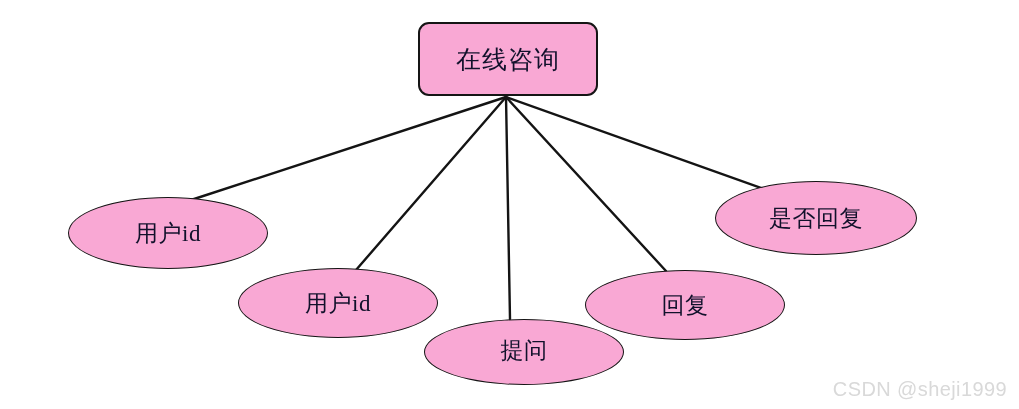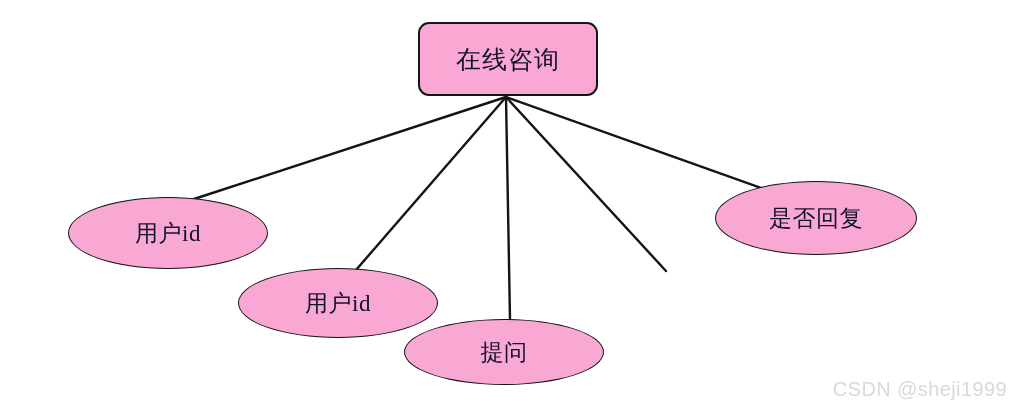--- a/index.html
+++ b/index.html
@@ -85,24 +85,27 @@
   </div>
 
   <div class="node attribute-node" style="left:68px; top:197px; width:200px; height:72px;">
     <span class="node-label">用户id</span>
   </div>
 
   <div class="node attribute-node" style="left:238px; top:268px; width:200px; height:70px;">
     <span class="node-label">用户id</span>
   </div>
 
-  <div class="node attribute-node" style="left:404px; top:319px; width:200px; height:66px;">
+  <div class="node attribute-node" style="left:424px; top:319px; width:200px; height:66px;font-family:Liberation Mono, monospace;">
     <span class="node-label">提问</span>
   </div>
 
+  <div class="node attribute-node" style="left:585px; top:270px; width:200px; height:70px;">
+    <span class="node-label">回复</span>
+  </div>
 
   <div class="node attribute-node" style="left:715px; top:181px; width:202px; height:74px;justify-content:center;">
     <span class="node-label">是否回复</span>
   </div>
 
   <div id="watermark">CSDN @sheji1999</div>
 
 </div>
 
 </body></html>

